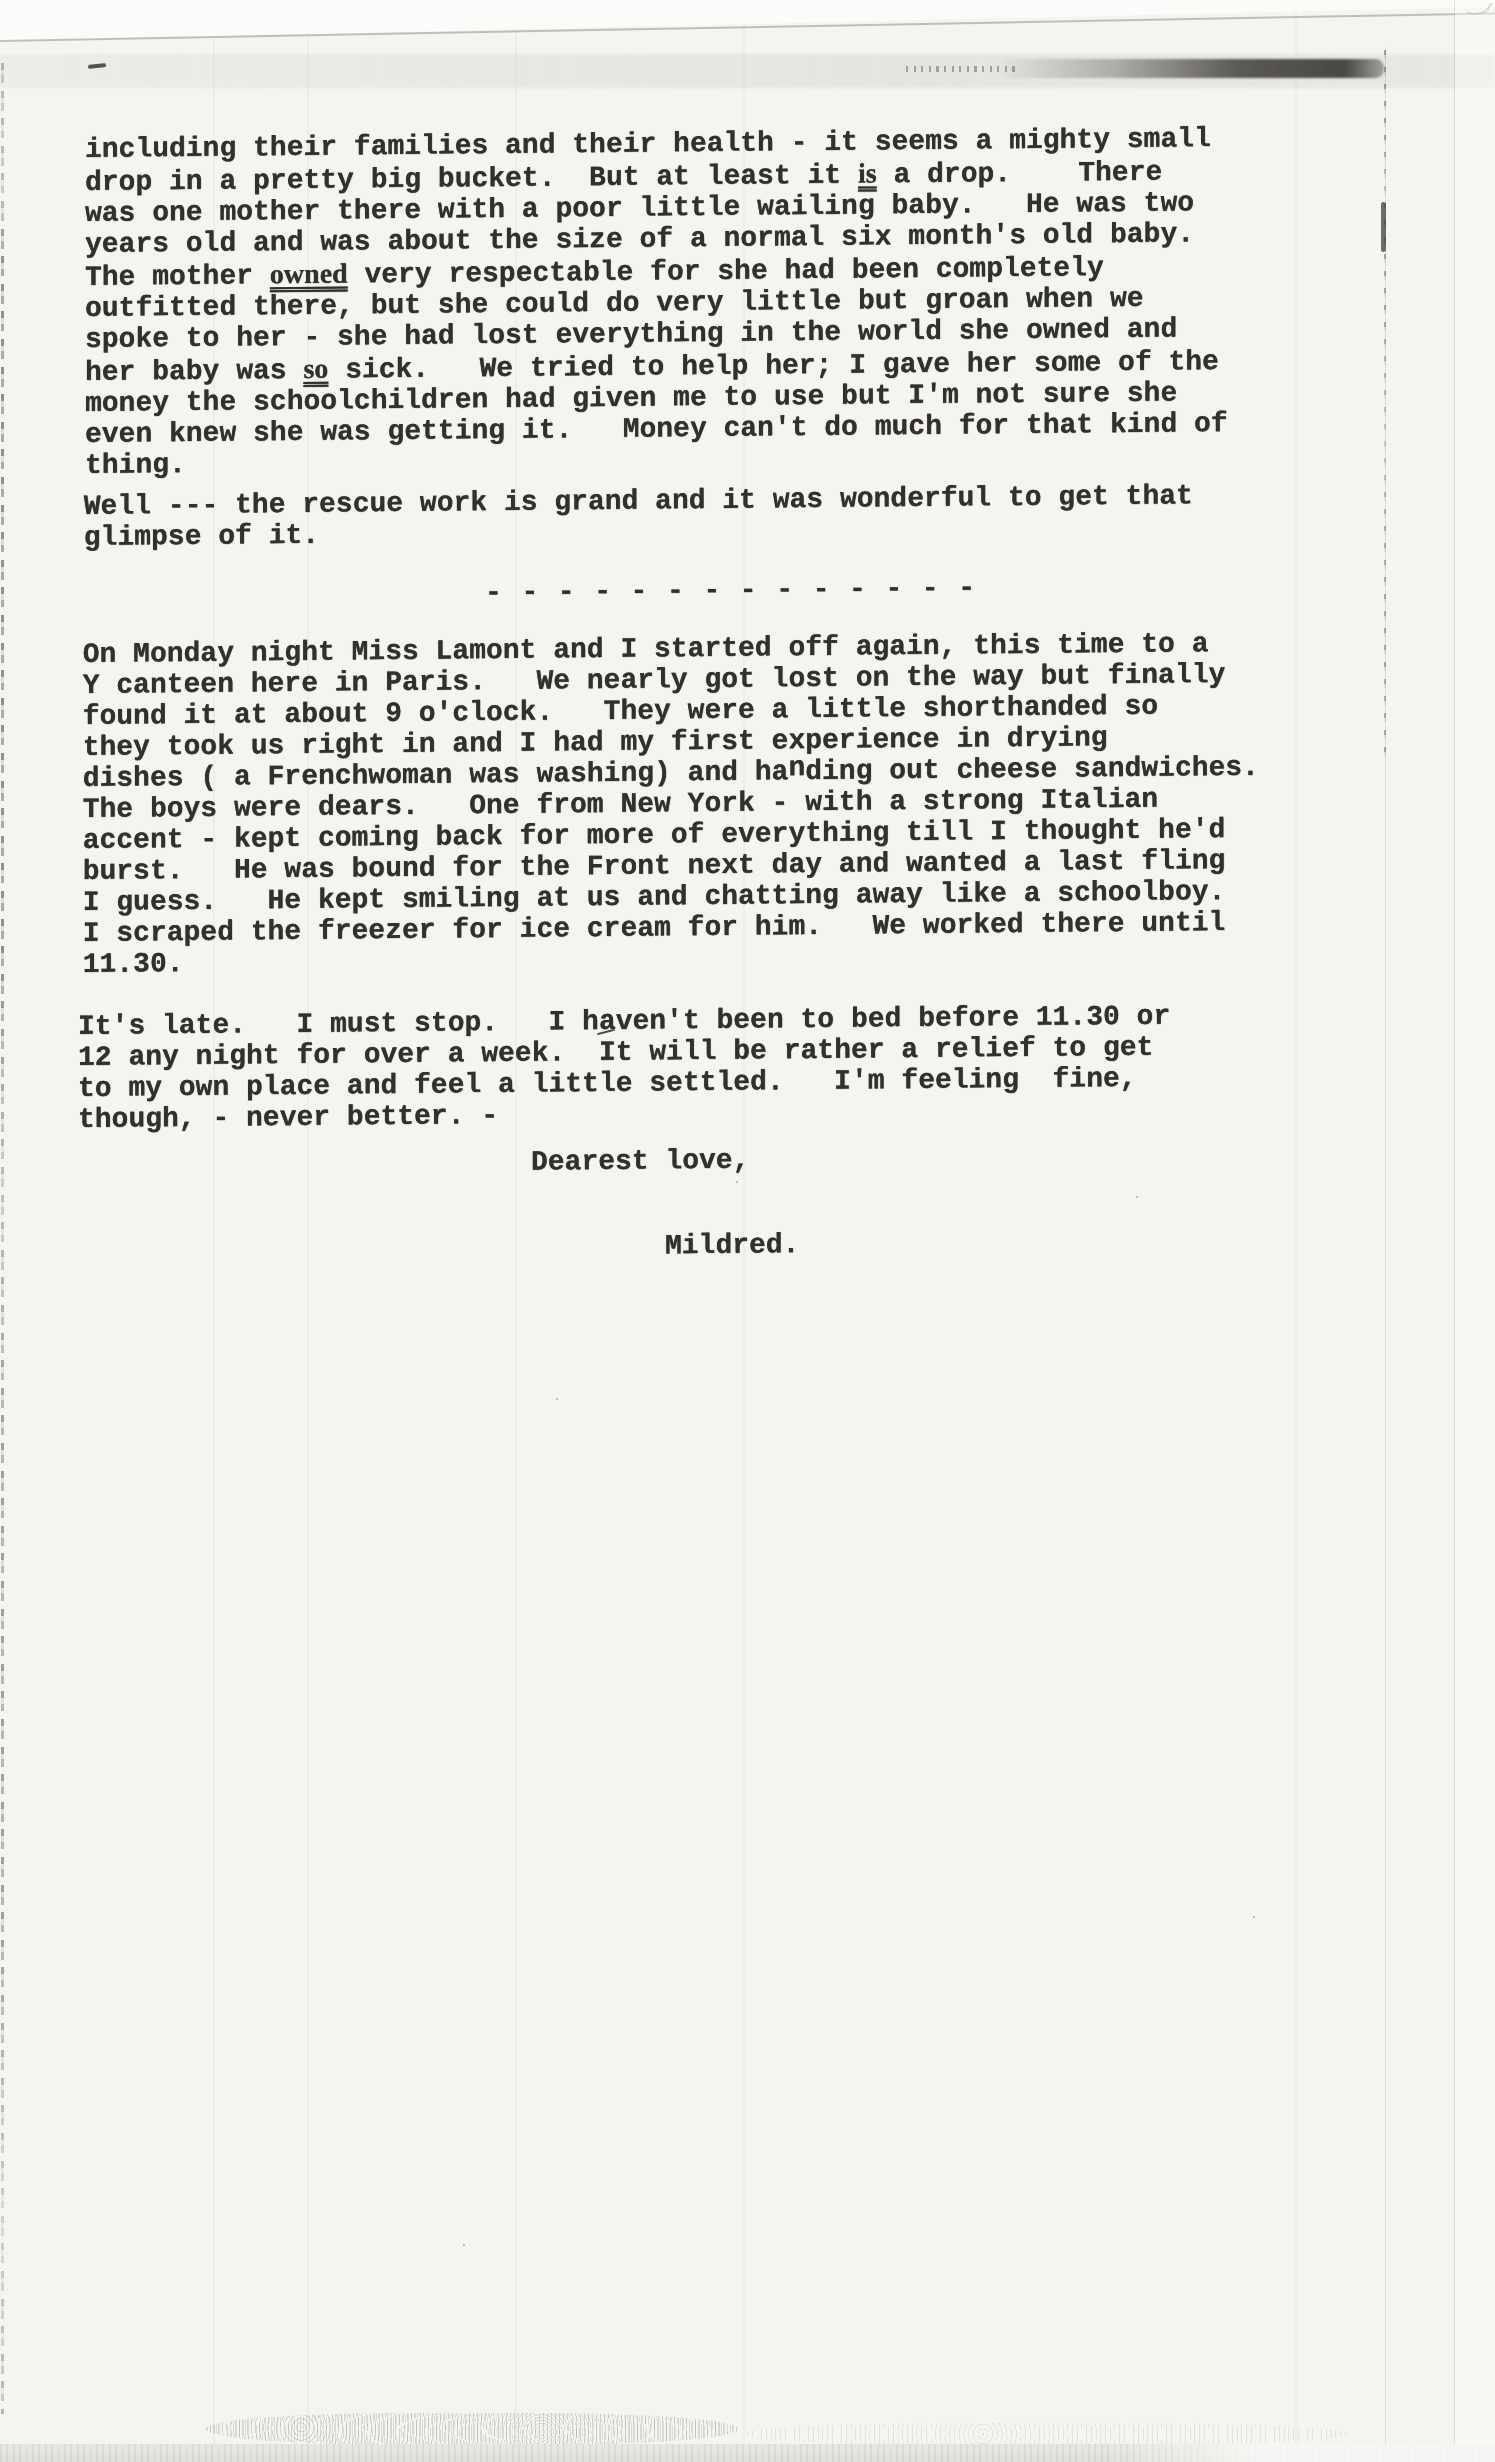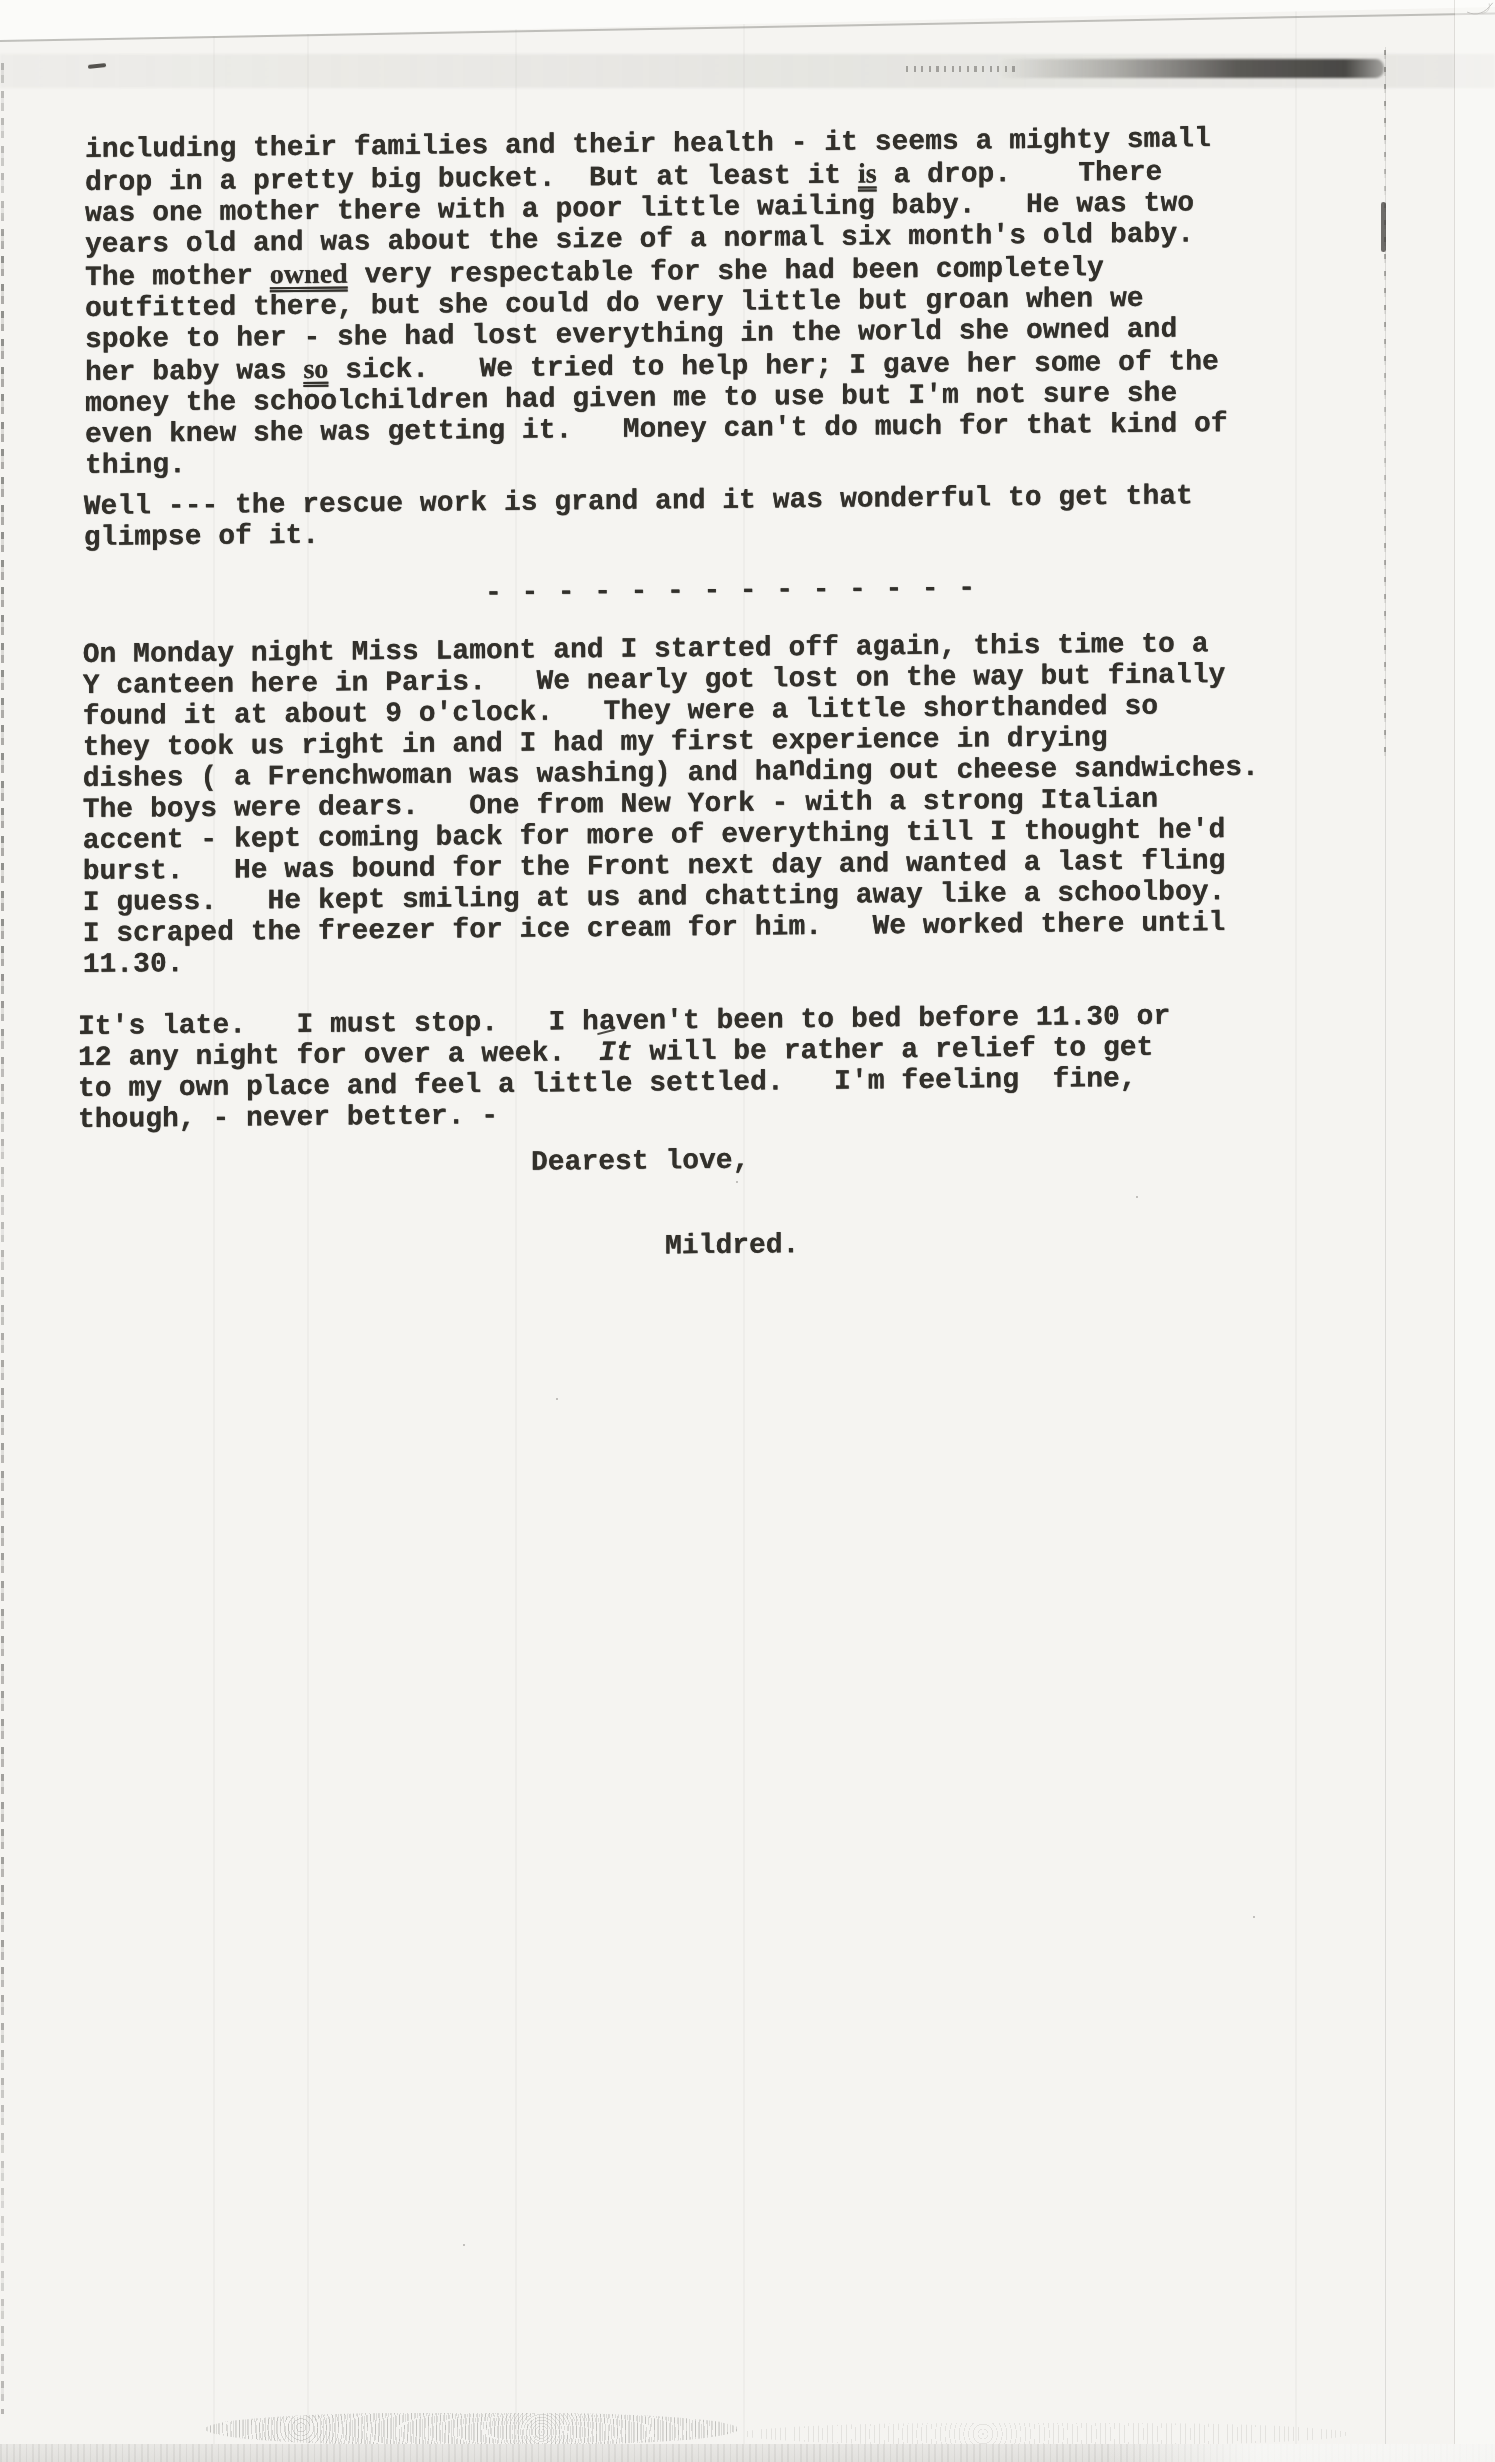--- a/index.html
+++ b/index.html
@@ -95,21 +95,21 @@
     color:var(--ink,#32302b);
   }
   .para{position:absolute;left:0;}
   .tline{
     white-space:pre;font-size:28px;line-height:31px;font-weight:700;
     letter-spacing:0;
     text-shadow:0 0 0.7px rgba(50,48,43,0.75),0.4px 0.5px 0 rgba(50,48,43,0.28);
   }
   .u2{text-decoration:underline double;text-decoration-thickness:1.5px;text-underline-offset:4.1px;font-family:Liberation Serif, serif;}
   .raise{position:relative;top:-4.1px;}
-  .ol{position:relative;font-style:italic;}
+  .ol{position:relative;}
   .ol::before{
     content:'';position:absolute;left:-2.3px;top:-6.4px;width:17.6px;height:2.3px;
     background:#4c4a45;border-radius:1.2px;transform:rotate(-14deg);filter:blur(0.2px);
   }
   .sep .tline{letter-spacing:1.4px;}
 </style>
 </head>
 <body style="--ink: #32302b;">
 
 <div class="page">

